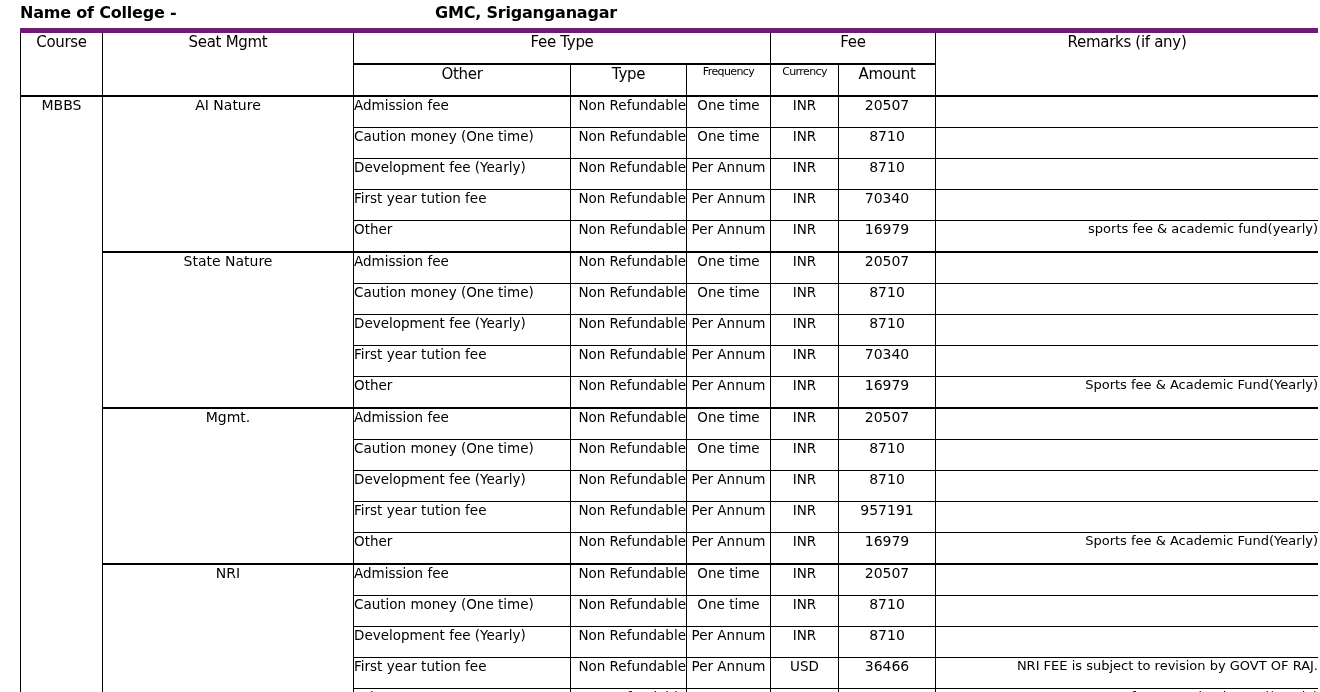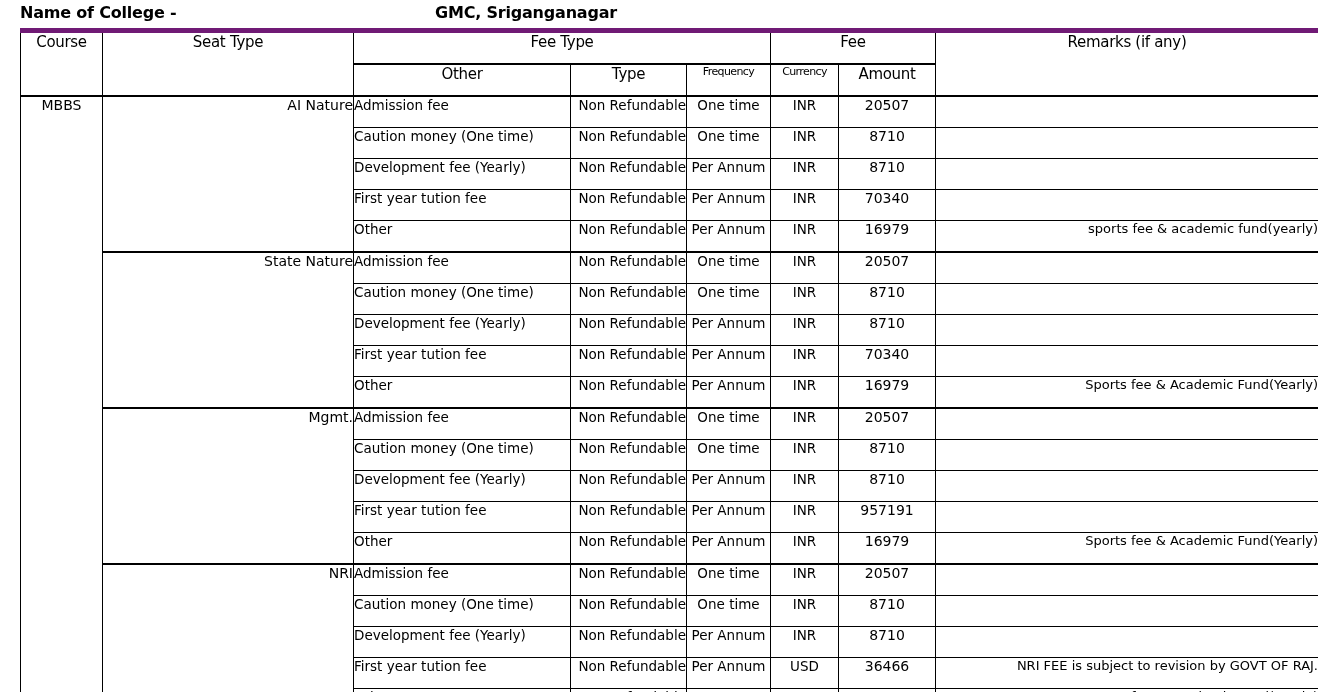--- a/index.html
+++ b/index.html
@@ -103,21 +103,21 @@
     vertical-align: middle;
   }
   .c-course-cell {
     text-align: center;
     font-size: 14px;
     vertical-align: top;
     padding-top: 5px;
     border-right: 1px solid #000;
   }
   .c-seat-cell {
-    text-align: right;
+    text-align: center;
     font-size: 14px;
     vertical-align: top;
     padding-top: 5px;
   }
   .head-cell {
     text-align: left;
     padding-left: 5px;
   }
   .type-cell {
     text-align: right;
@@ -161,21 +161,21 @@
       <col class="c-head">
       <col class="c-type">
       <col class="c-freq">
       <col class="c-curr">
       <col class="c-amt">
       <col class="c-remarks">
     </colgroup>
     <thead>
       <tr>
         <th class="hdr hdr-tall" rowspan="2">Course</th>
-        <th class="hdr hdr-tall" rowspan="2">Seat Type</th>
+        <th class="hdr hdr-tall" rowspan="2">Seat Mgmt</th>
         <th class="hdr group-border-b" colspan="3">Fee Type</th>
         <th class="hdr group-border-b" colspan="2">Fee</th>
         <th class="hdr hdr-tall" rowspan="2">Remarks (if any)</th>
       </tr>
       <tr class="sub-head-row">
         <th class="hdr">Other</th>
         <th class="hdr">Type</th>
         <th class="hdr hdr-small">Frequency</th>
         <th class="hdr hdr-small">Currency</th>
         <th class="hdr">Amount</th>

